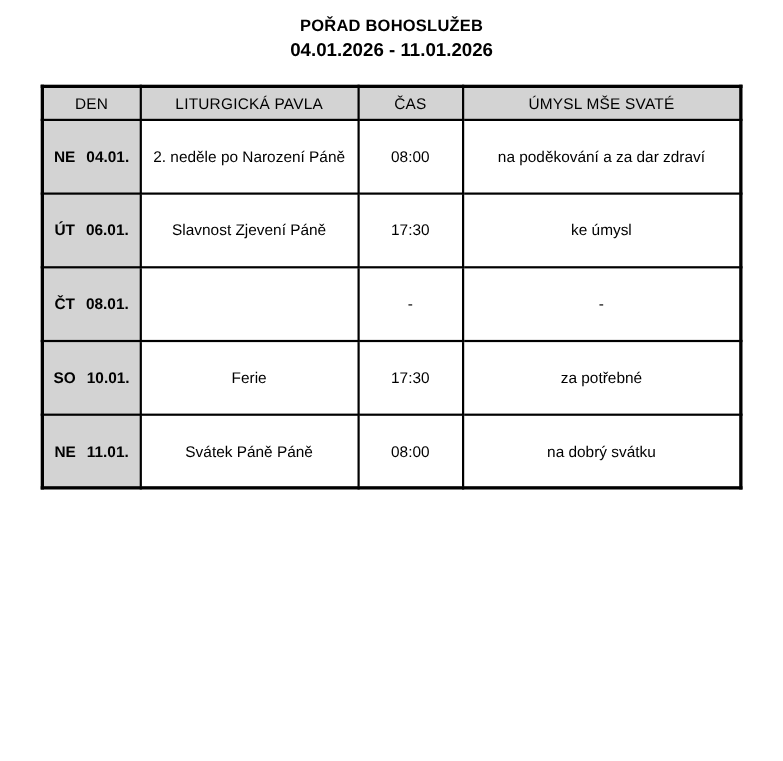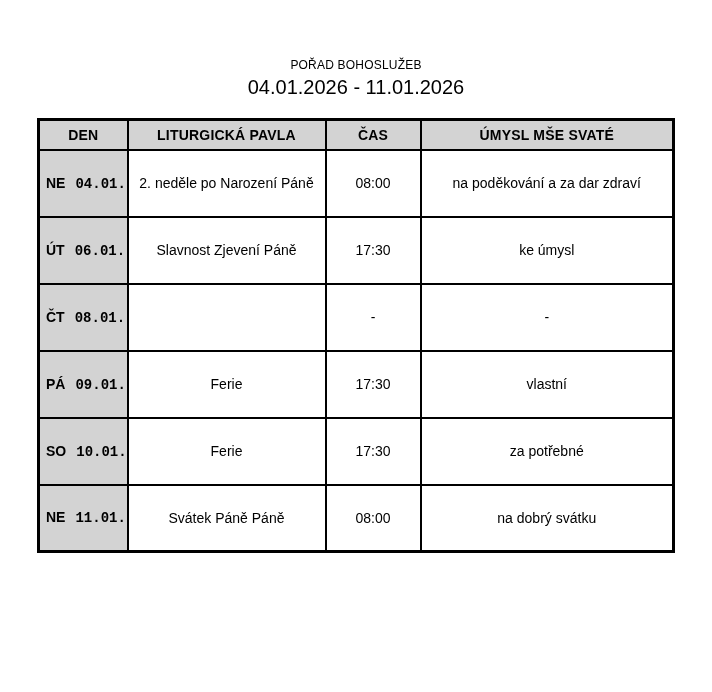--- a/index.html
+++ b/index.html
@@ -12,65 +12,64 @@
     width: 712px;
     height: 692px;
     background: #ffffff;
     overflow: hidden;
   }
   .titles {
     text-align: center;
     padding-top: 13px;
   }
   .title-line {
-    font-size: 12px;
-    font-weight: normal;
+    font-size: 15px;
+    font-weight: bold;
     line-height: 22px;
     letter-spacing: 0.2px;
-    margin-top: 41px;
   }
   .date-range {
-    font-size: 20px;
-    font-weight: normal;
+    font-size: 17px;
+    font-weight: bold;
     line-height: 20px;
     margin-top: 1px;
   }
   table.schedule {
     margin: 21px 0 0 37px;
     width: 635px;
     border-collapse: collapse;
     border: 3px solid #000000;
     table-layout: fixed;
   }
   table.schedule th {
     background: #d3d3d3;
     border: 2px solid #000000;
     height: 30px;
     font-size: 14px;
-    font-weight: bold;
+    font-weight: normal;
     text-align: center;
     vertical-align: middle;
     padding: 0 2px;
     letter-spacing: 0.2px;
   }
   table.schedule td {
     border: 2px solid #000000;
     height: 67px;
     font-size: 14px;
     text-align: center;
     vertical-align: middle;
     padding: 2px 6px;
     line-height: 18px;
   }
   td.day-cell {
     background: #d3d3d3;
     font-weight: bold;
     white-space: nowrap;
   }
-  td.day-cell .date-part { margin-left: 10px; font-family: Liberation Mono, monospace; }
+  td.day-cell .date-part { margin-left: 10px; }
   col.c-den    { width: 89px; }
   col.c-osl    { width: 198px; }
   col.c-cas    { width: 95px; }
   col.c-umysl  { width: 253px; }
 </style>
 </head>
 <body>
 
 <div class="page">
 
@@ -112,26 +111,20 @@
       </tr>
 
 
       <tr>
         <td class="day-cell"><span>ČT</span><span class="date-part">08.01.</span></td>
         <td></td>
         <td>-</td>
         <td>-</td>
       </tr>
 
-      <tr>
-        <td class="day-cell"><span>PÁ</span><span class="date-part">09.01.</span></td>
-        <td>Ferie</td>
-        <td>17:30</td>
-        <td>vlastní</td>
-      </tr>
 
       <tr>
         <td class="day-cell"><span>SO</span><span class="date-part">10.01.</span></td>
         <td>Ferie</td>
         <td>17:30</td>
         <td>za potřebné</td>
       </tr>
 
       <tr>
         <td class="day-cell"><span>NE</span><span class="date-part">11.01.</span></td>

